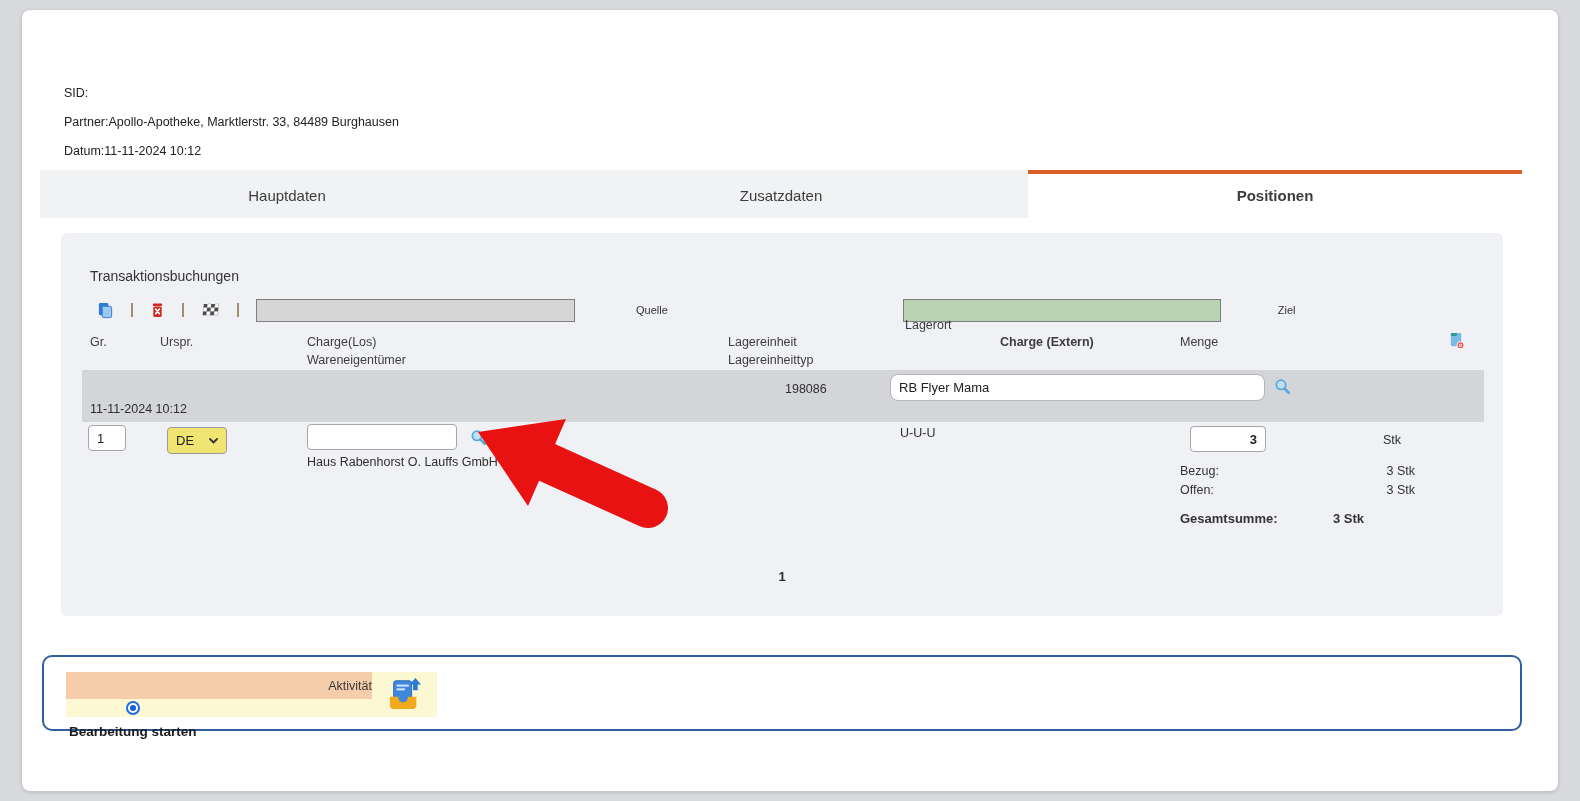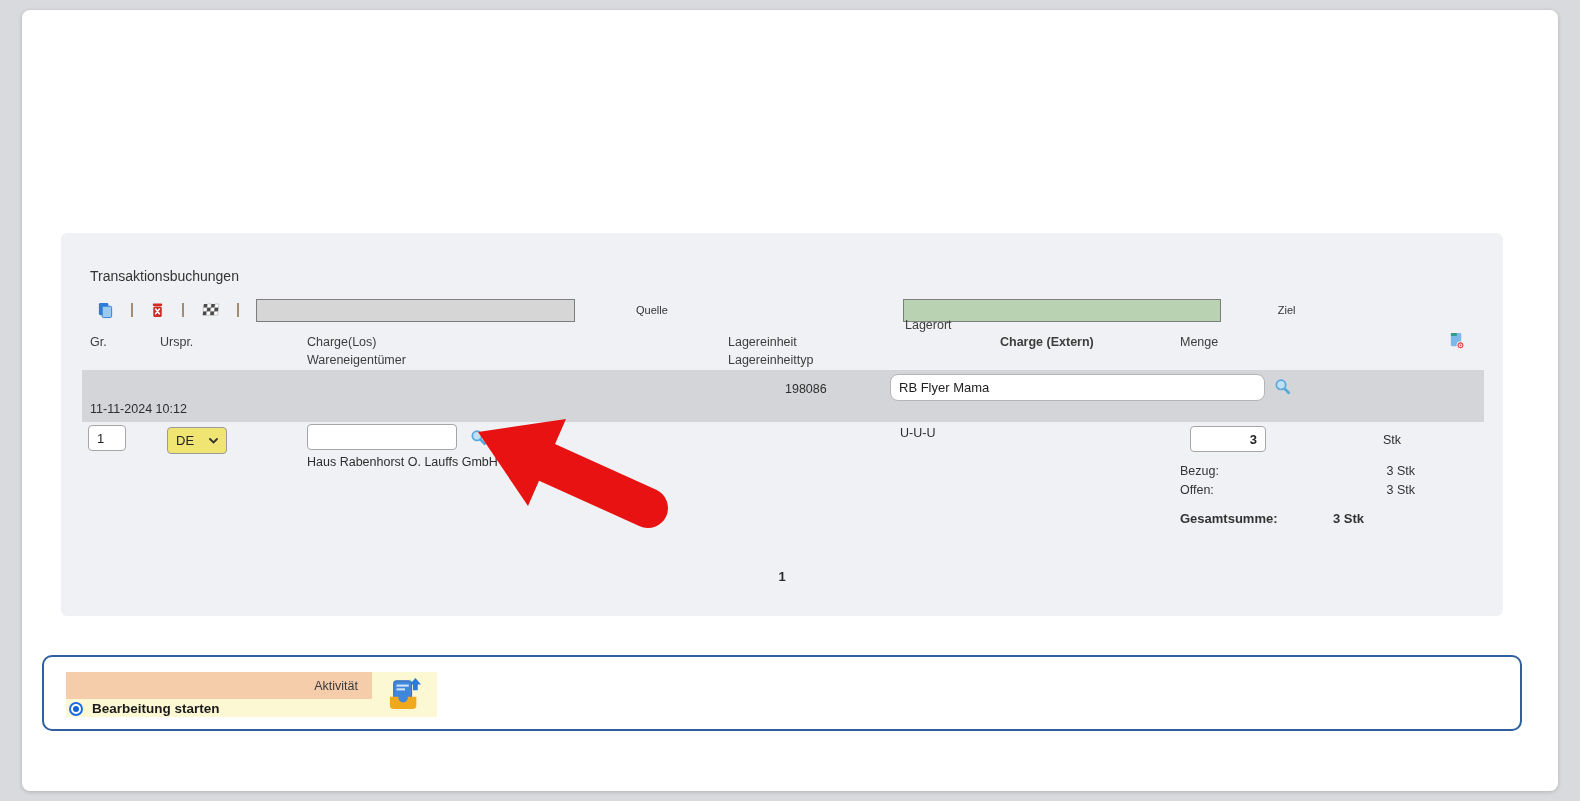--- a/index.html
+++ b/index.html
@@ -105,45 +105,56 @@
     position: absolute; left: 20px; top: 645px; width: 1480px; height: 76px;
     background: #fff; border: 2px solid #2f5fa0; border-radius: 10px;
   }
   .activity-yellow {
     position: absolute; left: 22px; top: 15px; width: 371px; height: 45px;
     background: #fcf8d3;
   }
   .activity-bar {
     position: absolute; left: 0; top: 0; width: 306px; height: 27px;
     background: #f6cdab; display: flex; align-items: center; justify-content: flex-end;
-    padding-right: 14px; font-size: 12.5px; color: #3a3a3a; cursor: pointer;
+    padding-right: 0; font-size: 12.5px; color: #3a3a3a; cursor: pointer;
   }
   .activity-icon { position: absolute; left: 322px; top: 3px; cursor: pointer; }
   .radio-row {
     position: absolute; left: 3px; top: 29px; display: flex; align-items: center; gap: 9px;
     cursor: pointer;
+    flex-direction: column;
   }
   .radio {
     width: 14px; height: 14px; border-radius: 50%;
     border: 2px solid #1e6be6; background: #fff; position: relative;
   }
   .radio::after {
     content: ''; position: absolute; inset: 2px; border-radius: 50%; background: #1560d4;
   }
   .radio-label { font-size: 13.5px; font-weight: 700; color: #1b1b1b; }
 
   .arrow-svg { position: absolute; left: 440px; top: 400px; z-index: 50; pointer-events: none; }
 </style>
 </head>
 <body>
 
 <div class="window">
 
 
-
+  <div class="info">
+    <div>SID:</div>
+    <div>Partner:Apollo-Apotheke, Marktlerstr. 33, 84489 Burghausen</div>
+    <div>Datum:11-11-2024 10:12</div>
+  </div>
+
+  <div class="tabbar">
+    <div class="tab">Hauptdaten</div>
+    <div class="tab">Zusatzdaten</div>
+    <div class="tab active">Positionen</div>
+  </div>
 
   <div class="panel">
     <div class="section-title">Transaktionsbuchungen</div>
 
     <div class="toolbar">
       <span class="icon-btn">
         <svg width="17" height="17" viewBox="0 0 18 18">
           <rect x="2" y="1" width="10" height="13" rx="1.5" fill="#2e7cd6"></rect>
           <rect x="5.5" y="4.5" width="10" height="12" rx="1.5" fill="#9cc9ef" stroke="#2e7cd6" stroke-width="1"></rect>
         </svg>

